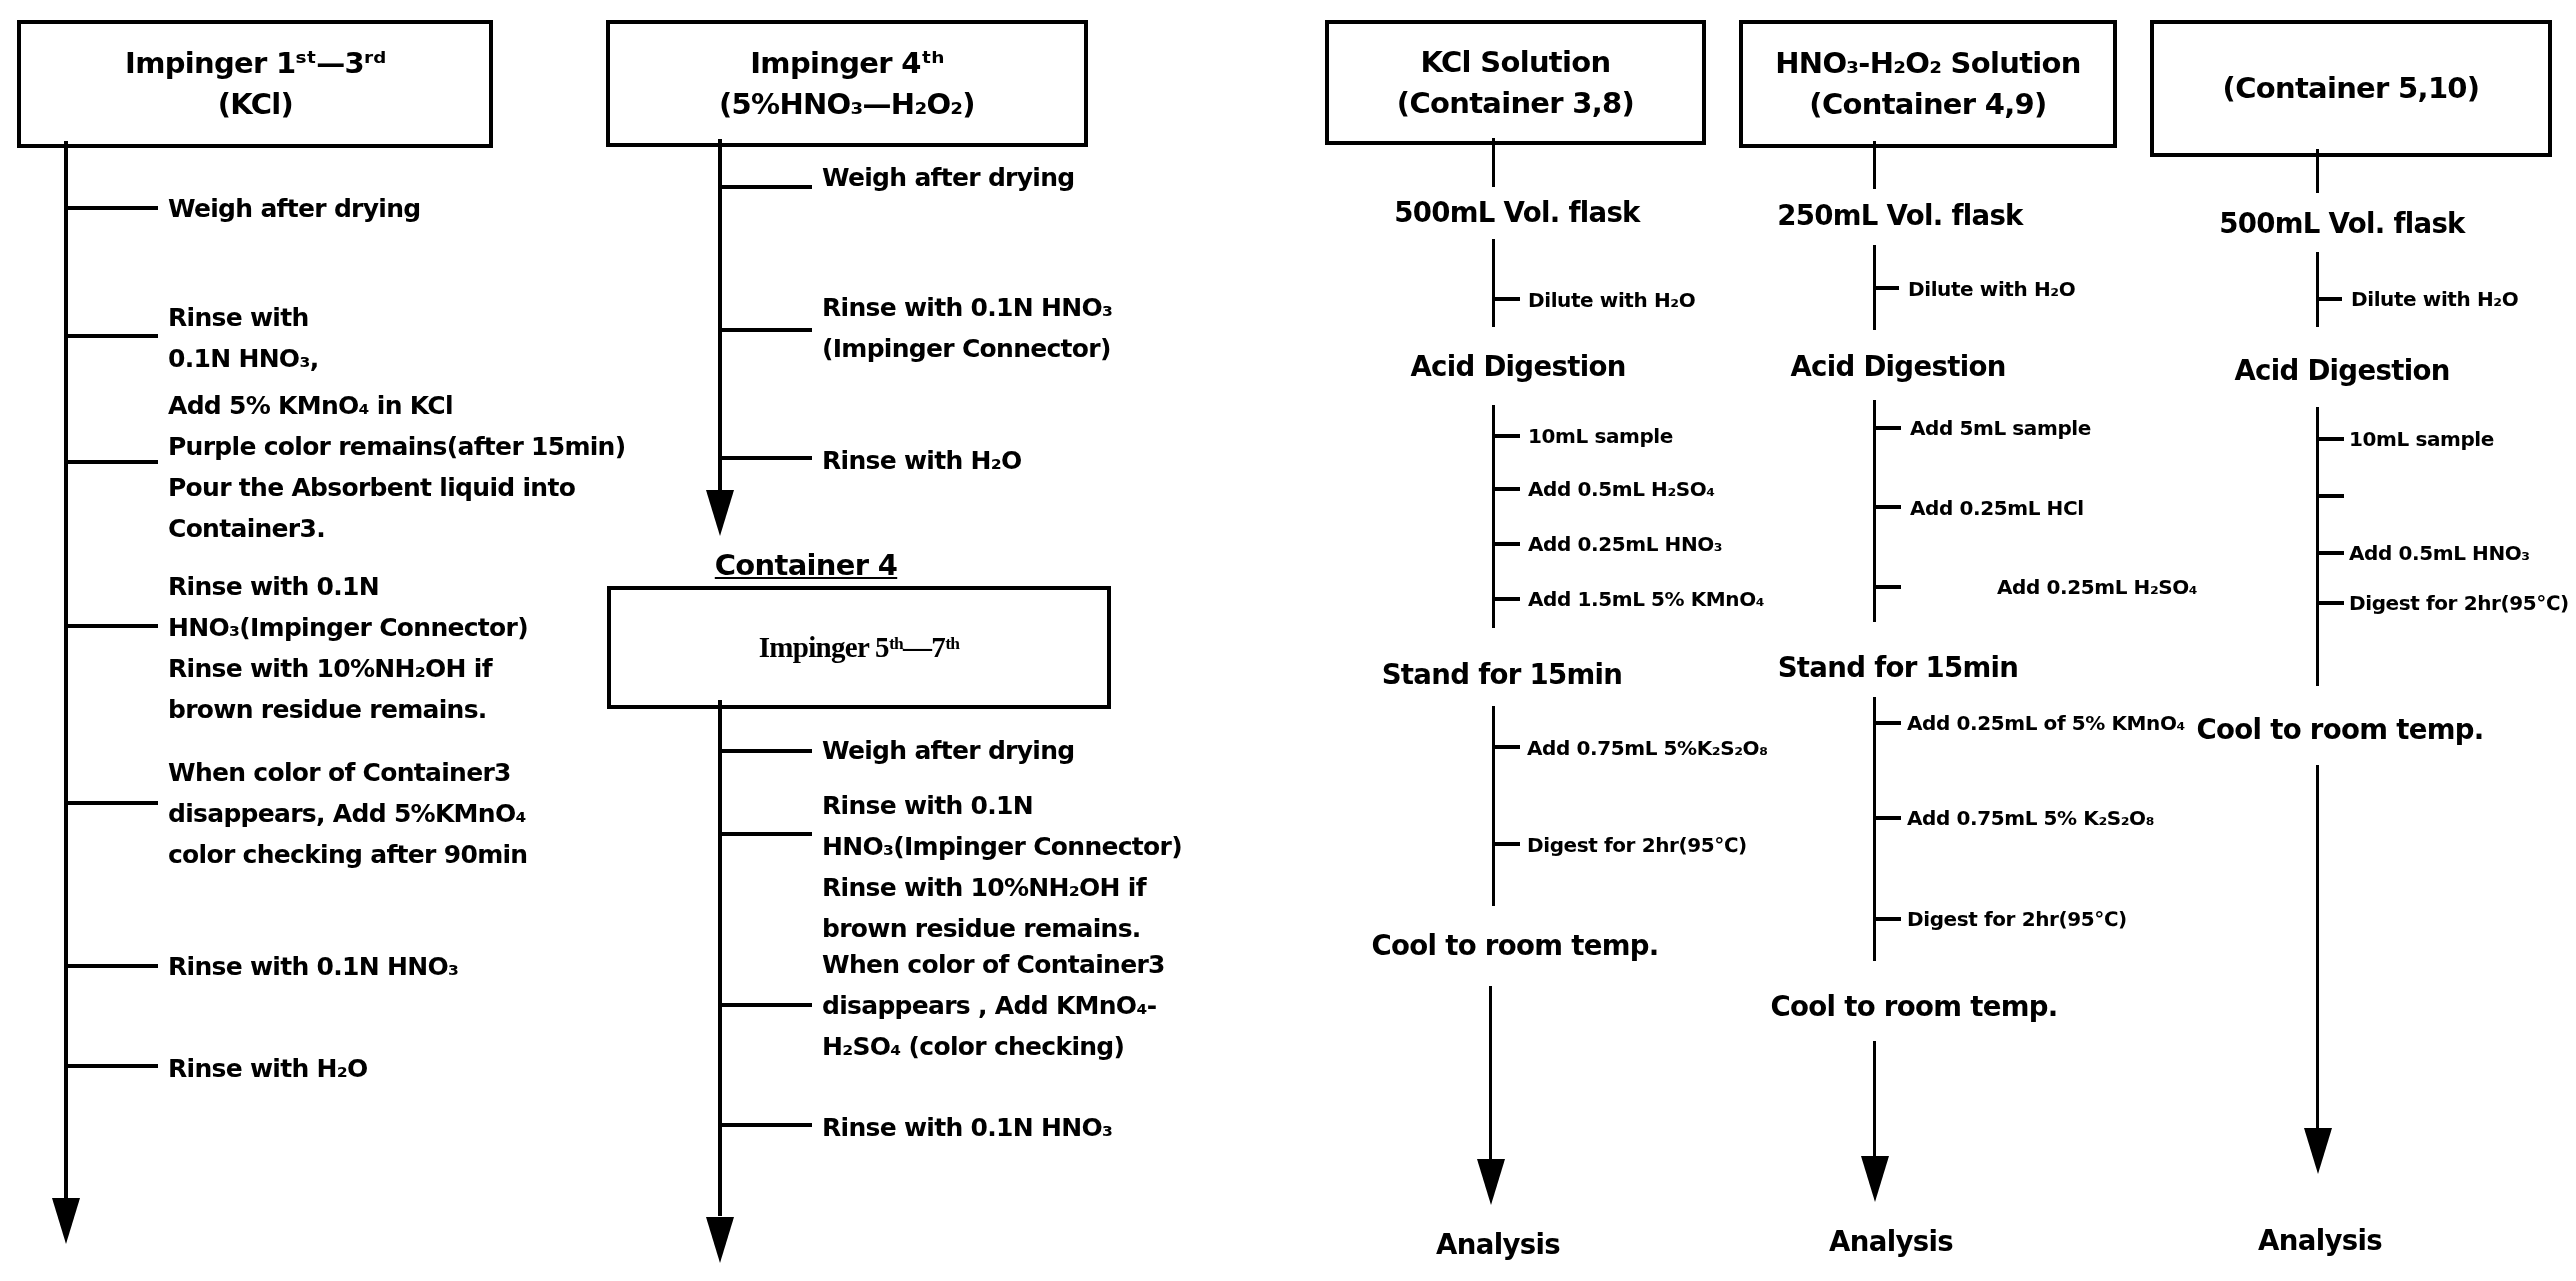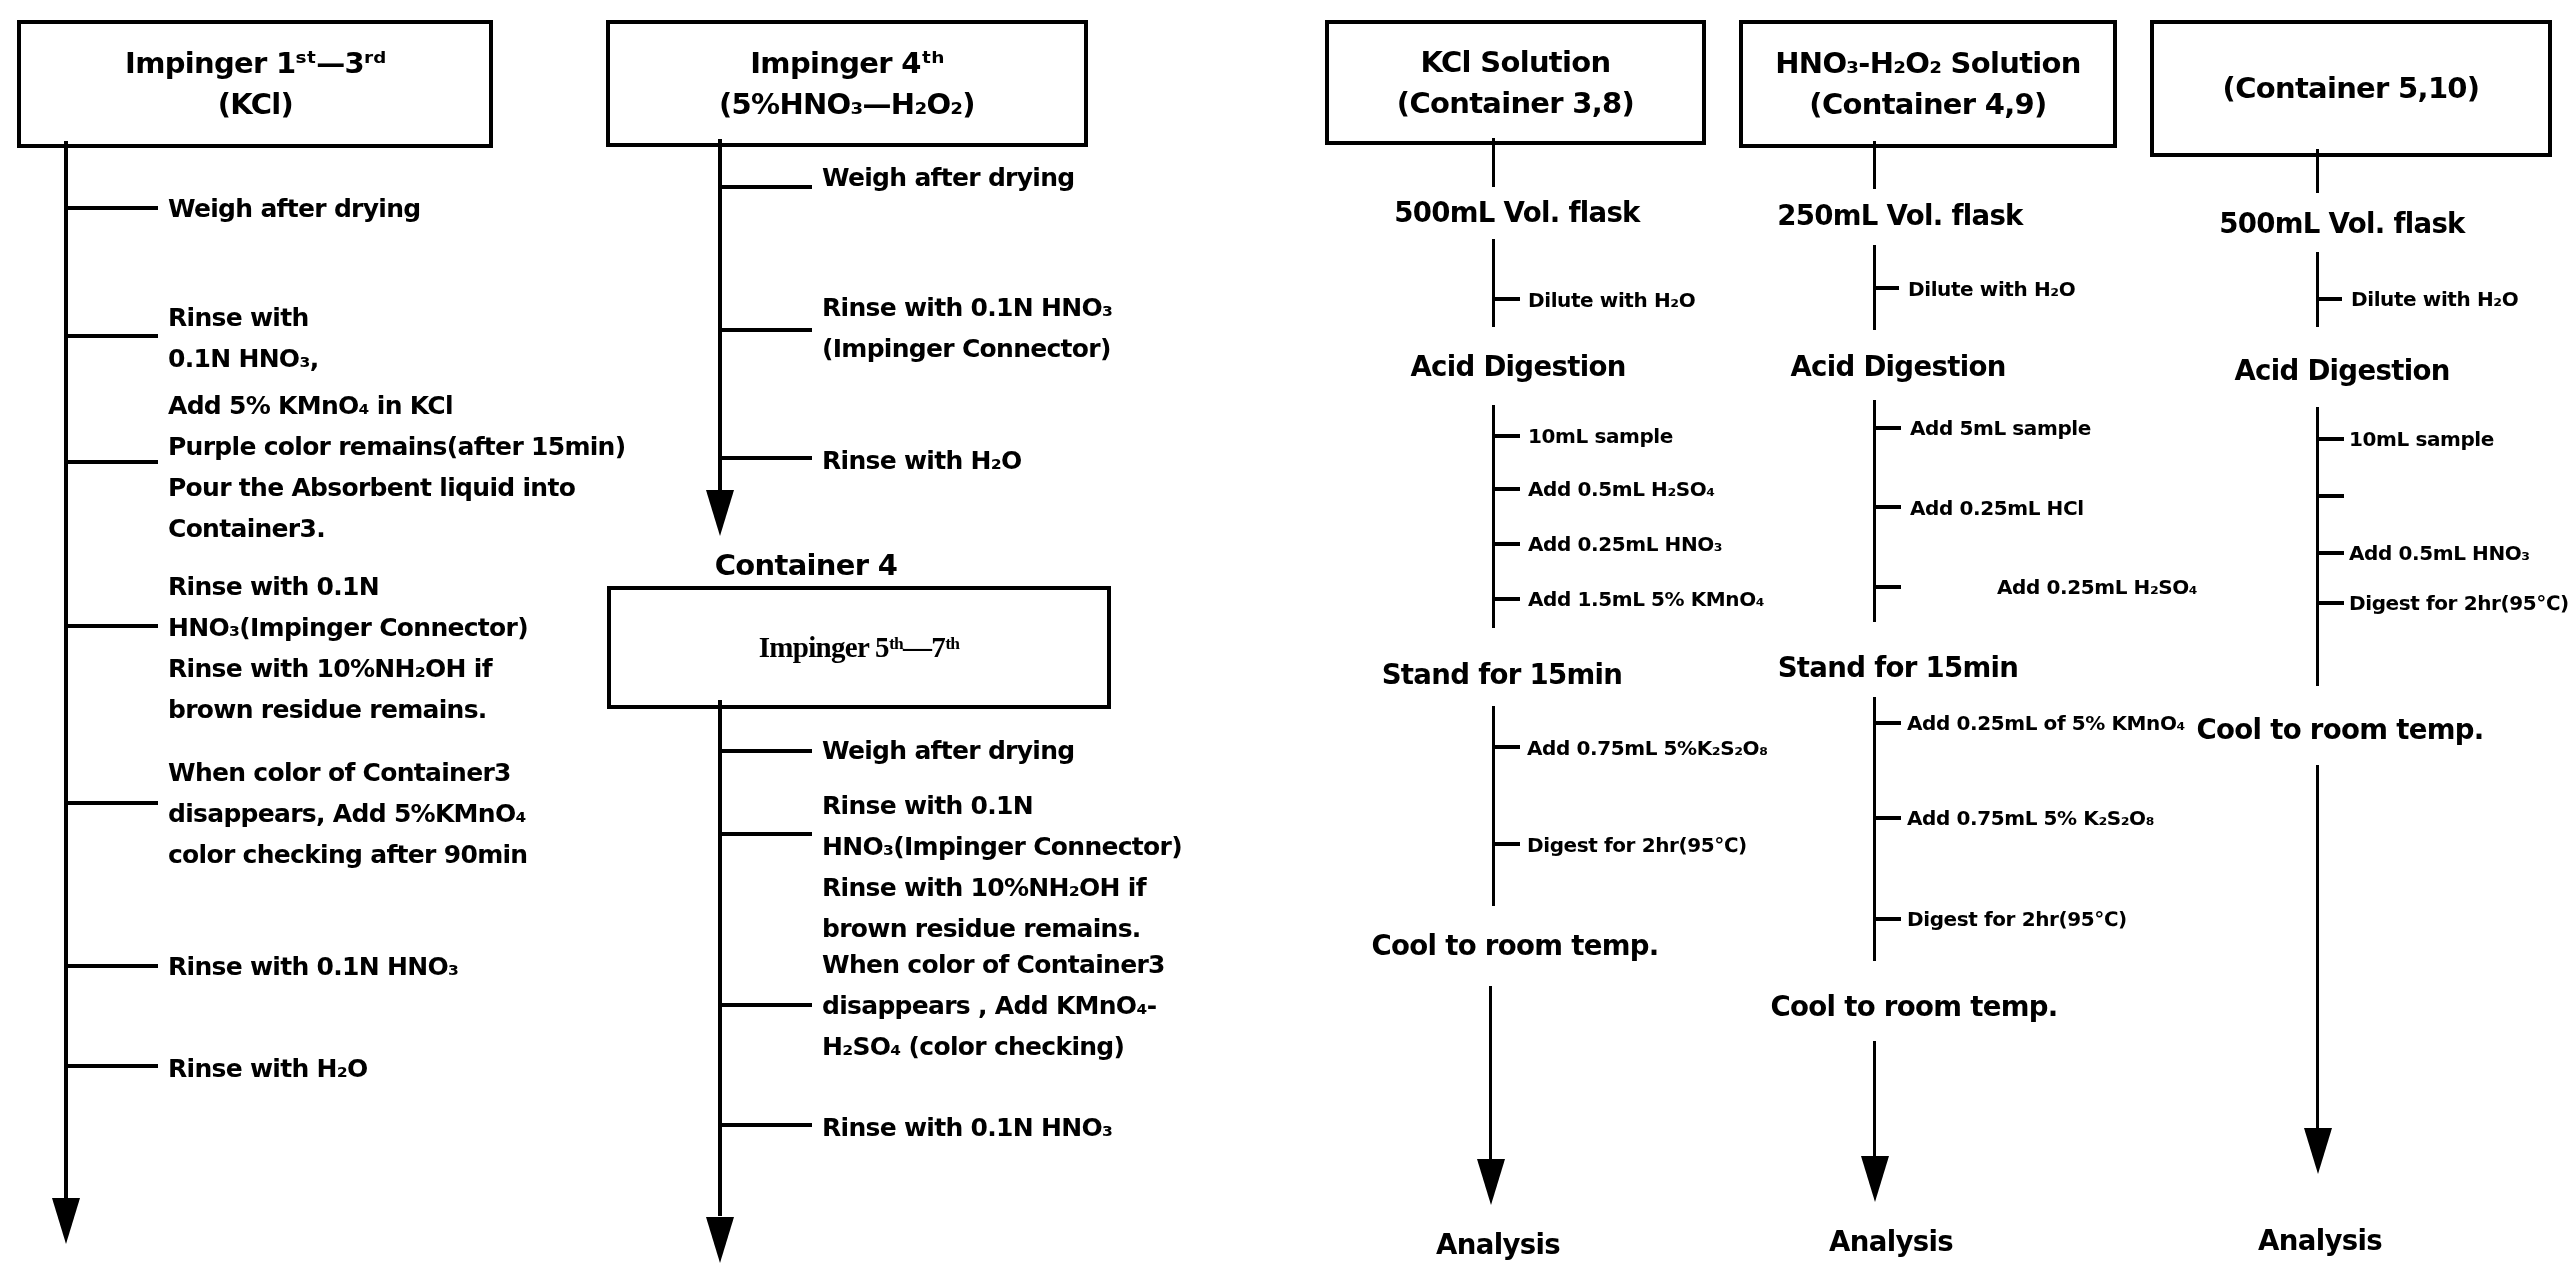--- a/index.html
+++ b/index.html
@@ -92,21 +92,21 @@
   <div class="tk" style="left:718px;top:185px;width:94px;"></div>
   <div class="lbl" style="left:822px;top:177px;">Weigh after drying</div>
 
   <div class="tk" style="left:718px;top:328px;width:94px;"></div>
   <div class="lbl" style="left:822px;top:328px;">Rinse with 0.1N HNO₃
 (Impinger Connector)</div>
 
   <div class="tk" style="left:718px;top:456px;width:94px;"></div>
   <div class="lbl" style="left:822px;top:460px;">Rinse with H₂O</div>
 
-  <div class="h" style="left:806px;top:565px;font-size:29px;">Container 4</div>
+  <div class="h" style="left:806px;top:565px;font-size:29px;text-decoration:underline;">Container 4</div>
 
   <div class="box" style="left:607px;top:586px;width:496px;height:115px;font-family:Liberation Serif, serif;">
     <span>Impinger 5ᵗʰ—7ᵗʰ</span>
   </div>
   <div class="vl" style="left:718px;top:700px;height:516px;"></div>
   <div class="ah" style="left:720px;top:1217px;"></div>
 
   <div class="tk" style="left:718px;top:749px;width:94px;"></div>
   <div class="lbl" style="left:822px;top:750px;">Weigh after drying</div>
 

